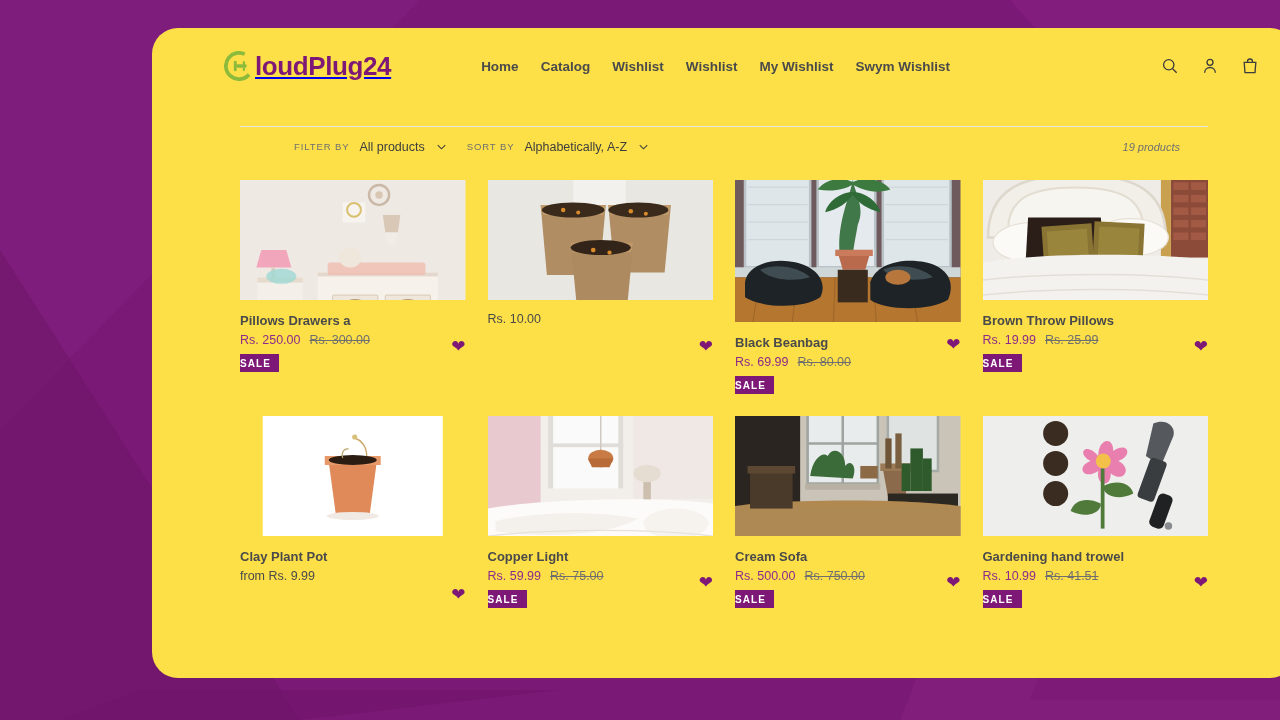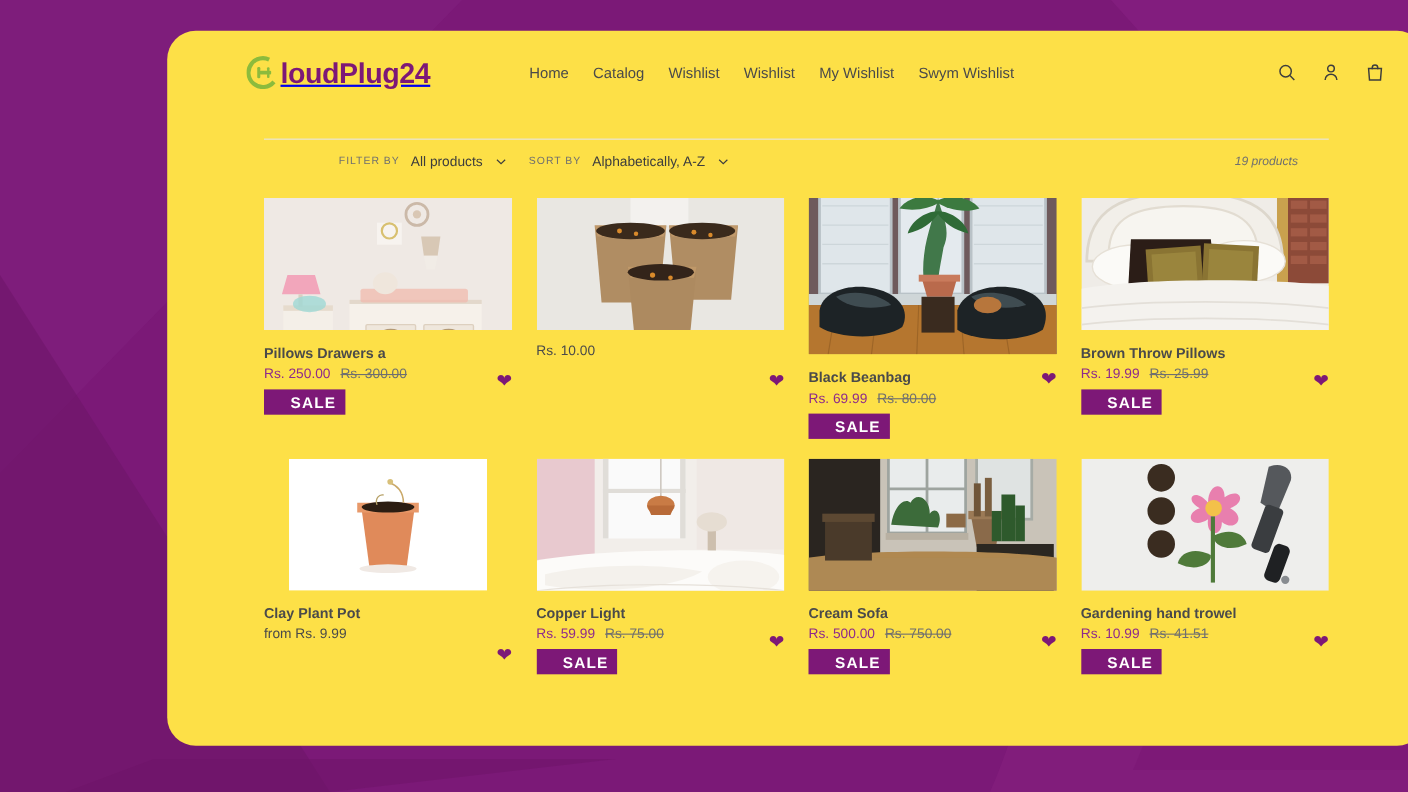--- a/index.html
+++ b/index.html
@@ -45,20 +45,21 @@
     font-weight: bold;
     color: #7d1877;
     letter-spacing: -0.4px;
     line-height: 1;
   }
   .main-nav {
     display: flex;
     align-items: center;
     gap: 22px;
     margin-left: 90px;
+    font-weight: bold;
   }
   .nav-link {
     font-size: 13.5px;
     color: #4a4a4a;
     text-decoration: none;
     white-space: nowrap;
   }
   .header-icons {
     margin-left: auto;
     display: flex;
@@ -79,21 +80,21 @@
 
   
   .toolbar {
     margin: 22px 88px 0 88px;
     border-top: 1px solid #e6e6e6;
     height: 40px;
     display: flex;
     align-items: center;
     position: relative;
   }
-  .filter-group { display: flex; align-items: center; margin-left: 68px; }
+  .filter-group { display: flex; align-items: center; margin-left: 54px; }
   .sort-group  { display: flex; align-items: center; margin-left: 21px; }
   .tb-label {
     font-size: 9.5px;
     letter-spacing: 0.9px;
     color: #6f6f6f;
     text-transform: uppercase;
     margin-right: 10px;
   }
   .tb-select {
     display: flex;
@@ -140,24 +141,24 @@
   }
   .price-row { margin-top: 3px; font-size: 12.5px; display: flex; align-items: baseline; gap: 9px; flex-wrap: wrap; }
   .price-sale { color: #8e2a8b; }
   .price-plain { color: #4a4a4a; }
   .price-old { color: #6f6f6f; text-decoration: line-through; }
   .sale-badge {
     display: inline-block;
     margin-top: 7px;
     background: #7d1877;
     color: #ffffff;
-    font-size: 14px;
+    font-size: 10px;
     font-weight: bold;
     letter-spacing: 1.1px;
-    padding: 4px 8px 3px 24px;
+    padding: 4px 8px 3px 0;
   }
   .wishlist-heart {
     position: absolute;
     right: 0;
     color: #7d1877;
     font-size: 17px;
     line-height: 1;
     cursor: pointer;
     user-select: none;
   }

